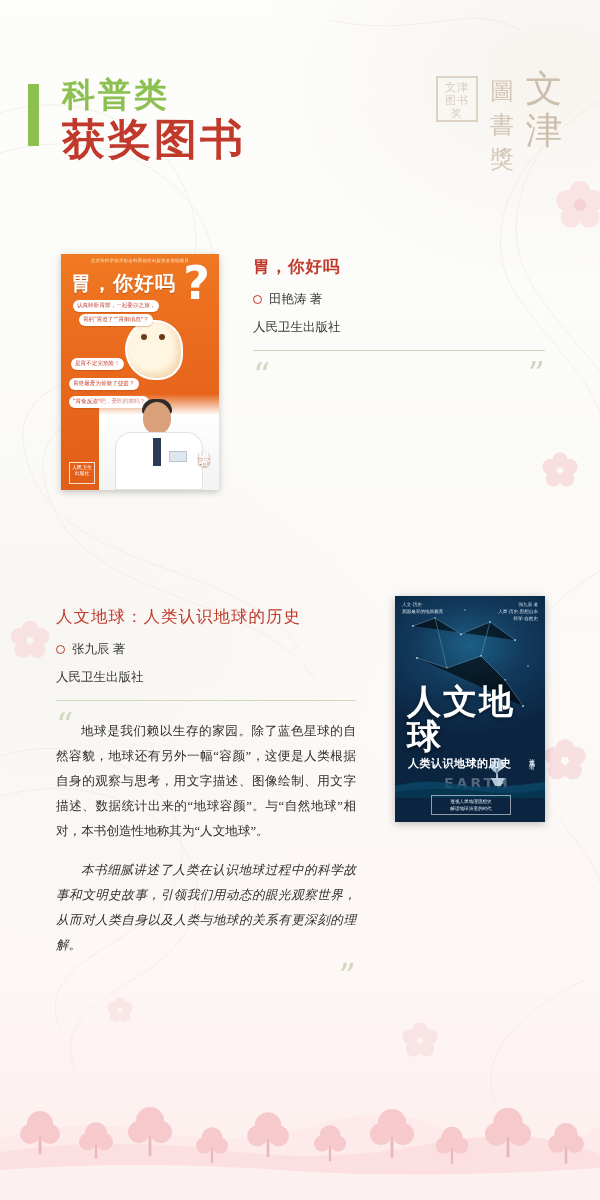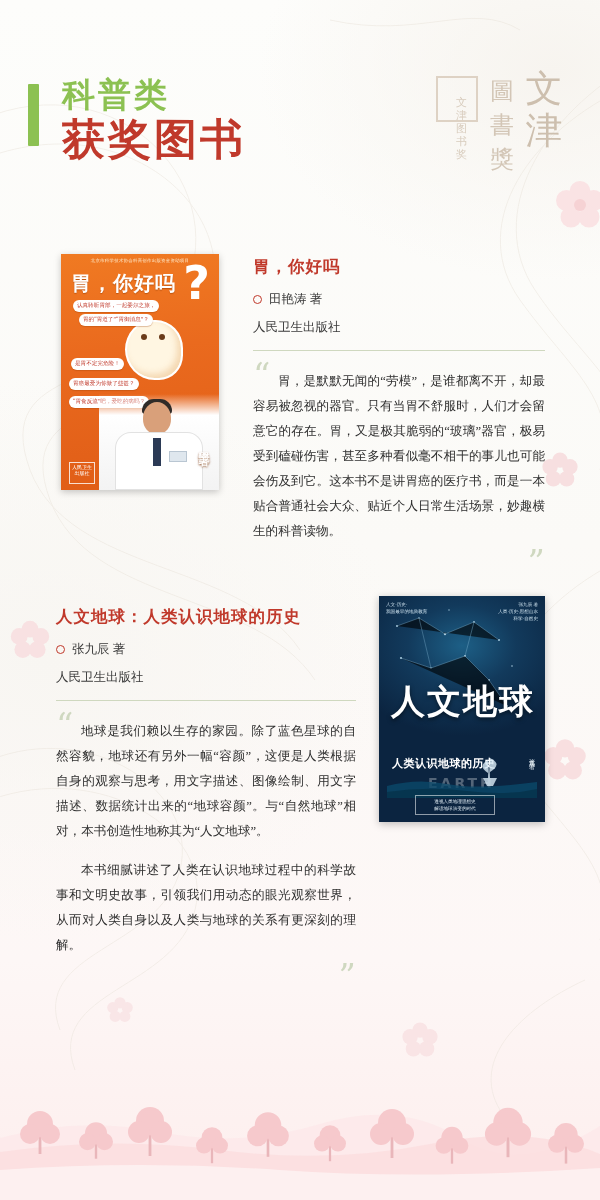--- a/index.html
+++ b/index.html
@@ -109,21 +109,21 @@
   .seal .stamp {
     position: absolute;
     left: 2px;
     top: 8px;
     width: 42px;
     height: 46px;
     border: 2px solid #ded2c4;
     color: #d8ccbd;
     font-size: 11px;
     line-height: 13px;
-    padding: 18px;
+    padding: 3px;
     box-sizing: border-box;
     text-align: center;
     letter-spacing: 1px;
   }
   
   .entry1-cover {
     position: absolute;
     left: 61px;
     top: 254px;
     width: 158px;
@@ -360,21 +360,21 @@
   .entry2-text {
     position: absolute;
     left: 56px;
     top: 606px;
     width: 300px;
   }
   .entry2-cover {
     position: absolute;
     right: 55px;
     top: 596px;
-    width: 166px;
+    width: 150px;
     height: 226px;
     box-shadow: 0 2px 8px rgba(0,0,0,0.25);
     overflow: hidden;
     background: #0d2b4a;
   }
   .c2-bg {
     position: absolute;
     inset: 0;
     background: radial-gradient(ellipse 120px 90px at 50% 22%, #1d5f86 0%, #123a5c 45%, #0b2440 100%);
   }
@@ -456,21 +456,21 @@
   .c2-ship {
     position: absolute;
     bottom: 24px;
     left: 0;
     width: 100%;
     height: 60px;
     opacity: .9;
   }
   .entry2-title {
     font-size: 16.5px;
-    font-weight: bold;
+    font-weight: normal;
     color: #c0392b;
     letter-spacing: 1px;
     font-family: "DejaVu Sans", "Liberation Sans", sans-serif;
   }
   
   .footer {
     position: absolute;
     bottom: 0;
     left: 0;
     width: 600px;
@@ -589,21 +589,20 @@
   <div class="entry1-text">
     <div class="book-title">胃，你好吗</div>
     <div class="meta-row">
       <span class="ring"></span>
       <span>田艳涛 著</span>
     </div>
     <div class="pub-row">人民卫生出版社</div>
     <div class="divider"></div>
     <div class="quote-block">
       <span class="qmark-open">“</span>
-      <p class="para">胃，是默默无闻的“劳模”，是谁都离不开，却最容易被忽视的器官。只有当胃不舒服时，人们才会留意它的存在。胃，又是极其脆弱的“玻璃”器官，极易受到磕碰伤害，甚至多种看似毫不相干的事儿也可能会伤及到它。这本书不是讲胃癌的医疗书，而是一本贴合普通社会大众、贴近个人日常生活场景，妙趣横生的科普读物。</p>
       <span class="qmark-close">”</span>
     </div>
   </div>
 
   <div class="entry2-cover">
     <div class="c2-bg"></div>
     <svg class="c2-stars" width="150" height="226" viewBox="0 0 150 226">
       <g fill="#bfe0f2" opacity="0.85">
         <circle cx="18" cy="30" r="1"></circle>
           <circle cx="40" cy="22" r="0.8"></circle>
@@ -651,21 +650,21 @@
     <div class="entry2-title">人文地球：人类认识地球的历史</div>
     <div class="meta-row">
       <span class="ring"></span>
       <span>张九辰 著</span>
     </div>
     <div class="pub-row">人民卫生出版社</div>
     <div class="divider"></div>
     <div class="quote-block">
       <span class="qmark-open">“</span>
       <p class="para">地球是我们赖以生存的家园。除了蓝色星球的自然容貌，地球还有另外一幅“容颜”，这便是人类根据自身的观察与思考，用文字描述、图像绘制、用文字描述、数据统计出来的“地球容颜”。与“自然地球”相对，本书创造性地称其为“人文地球”。</p>
-      <p class="para" style="margin-top:14px;">本书细腻讲述了人类在认识地球过程中的科学故事和文明史故事，引领我们用动态的眼光观察世界，从而对人类自身以及人类与地球的关系有更深刻的理解。</p>
+      <p class="para" style="margin-top:14px;font-style:italic;">本书细腻讲述了人类在认识地球过程中的科学故事和文明史故事，引领我们用动态的眼光观察世界，从而对人类自身以及人类与地球的关系有更深刻的理解。</p>
       <span class="qmark-close">”</span>
     </div>
   </div>
 
   <svg class="footer" width="600" height="180" viewBox="0 0 600 180">
     <path d="M0,118 Q80,96 160,112 T320,104 T460,118 T600,106 L600,180 L0,180 Z" fill="#fde9ea" opacity="0.9"></path>
     <path d="M0,132 Q110,116 220,130 T430,124 T600,134 L600,180 L0,180 Z" fill="#fbdedf" opacity="0.85"></path>
     <g fill="#f6c9cc">
       <g transform="translate(40,112)">
         <rect x="-1.4" y="0" width="2.8" height="22" fill="#e9b6ba"></rect>

